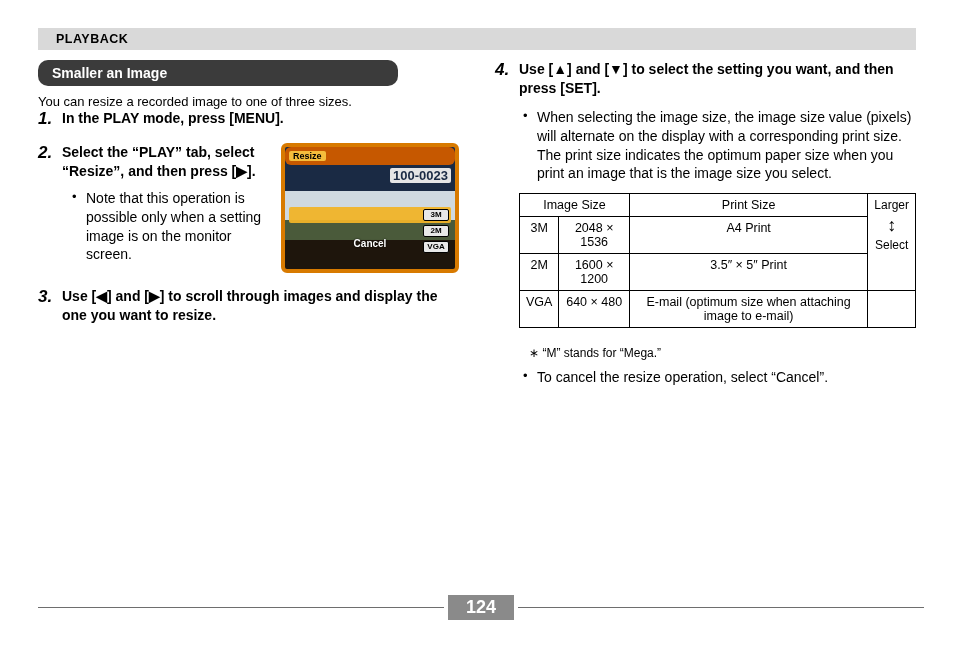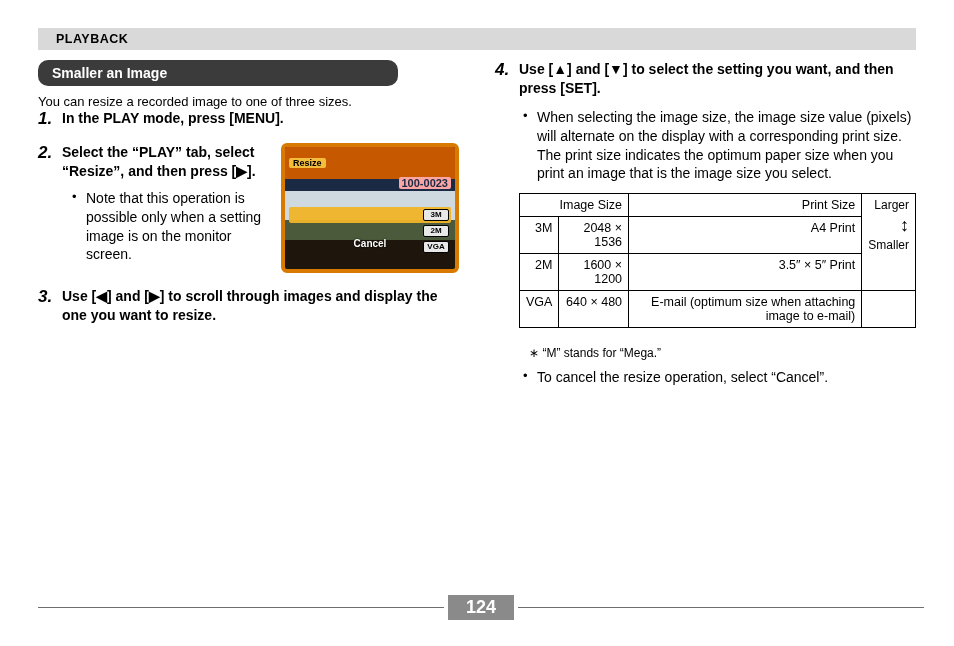--- a/index.html
+++ b/index.html
@@ -16,29 +16,29 @@
   .step-body { flex:1; }
   .step-text { font-weight:bold; font-size:14px; line-height:1.35; }
   .step-row { display:flex; gap:14px; align-items:flex-start; }
   .step-col-text { flex:1; }
   .bullet { display:flex; margin-top:8px; padding-left:4px; }
   .bullet-dot { width:14px; flex-shrink:0; }
   .bullet-text { flex:1; font-size:14px; line-height:1.35; }
   .note-pad { padding-left:10px; }
   
   .thumb { width:178px; height:130px; border:4px solid #d87a00; border-radius:6px; background:linear-gradient(#1a2a44 0%,#1a2a44 36%,#cfd9e0 36%,#cfd9e0 60%,#4a5a3a 60%,#4a5a3a 76%,#1e150c 76%,#1e150c 100%); position:relative; overflow:hidden; flex-shrink:0;}
-  .thumb-top { position:absolute; top:0; left:0; right:0; height:32px; background:#c65800; display:flex; justify-content:space-between; align-items:center; padding:0 4px; }
+  .thumb-top { position:absolute; top:0; left:0; right:0; height:18px; background:#c65800; display:flex; justify-content:space-between; align-items:center; padding:0 4px;border-radius:6px; }
   .thumb-top .left-tab{ background:#f5bd3c; color:#000; font-size:9px; font-weight:bold; padding:0 4px; border-radius:2px;}
-  .thumb-top .right-text{ color:#1a2a44; font-size:11px; font-weight:bold; background:#fca5a5; padding:0 3px; border-radius:2px;margin-top:39px;}
+  .thumb-top .right-text{ color:#1a2a44; font-size:13px; font-weight:bold; background:#e5e5e5; padding:0 3px; border-radius:2px;margin-top:39px;}
   .thumb-bar { position:absolute; left:4px; right:4px; height:16px; background:rgba(240,180,40,0.95); border-radius:2px; }
   .thumb-pill { position:absolute; right:6px; width:26px; height:12px; background:#e8e8e8; border:1px solid #000; border-radius:2px; font-size:8px; font-weight:bold; text-align:center; line-height:10px;}
   .thumb-cancel { position:absolute; bottom:20px; left:0; right:0; text-align:center; color:#fff; font-size:10px; font-weight:bold; text-shadow:0 0 2px #000;}
   
   table.sz { border-collapse:collapse; width:100%; margin-top:10px; font-size:12.5px;}
-  table.sz th, table.sz td { border:1px solid #000; padding:4px 6px; text-align:right; vertical-align:top;}
+  table.sz th, table.sz td { border:1px solid #000; padding:4px 6px; text-align:center; vertical-align:top;}
   table.sz th { font-weight:normal; }
   .vcol { text-align:center; vertical-align:middle; font-size:12px; line-height:1.2;}
   .arrow-ud { font-size:18px; display:block; margin:2px 0;}
   .footnote { font-size:12px; margin-top:18px; padding-left:10px;}
   
   .footer { position:absolute; left:38px; right:30px; bottom:26px; }
   .footer-line { display:flex; align-items:center; }
   .hr { flex:1; height:1px; background:#6e6e6e; }
   .pagenum { background:#8a8a8a; color:#fff; font-weight:bold; font-size:18px; padding:2px 18px; margin:0 4px;}
 </style>
@@ -119,21 +119,21 @@
           </div>
 
           <table class="sz">
             <tbody>
                 <tr>
               <th colspan="2">Image Size</th>
               <th>Print Size</th>
               <td rowspan="3" class="vcol">
                 <span>Larger</span>
                 <span class="arrow-ud">↕</span>
-                <span>Smaller</span>
+                <span>Select</span>
               </td>
             </tr>
             <tr>
               <td>3M</td>
               <td>2048 × 1536</td>
               <td>A4 Print</td>
             </tr>
             <tr>
               <td>2M</td>
               <td>1600 × 1200</td>

